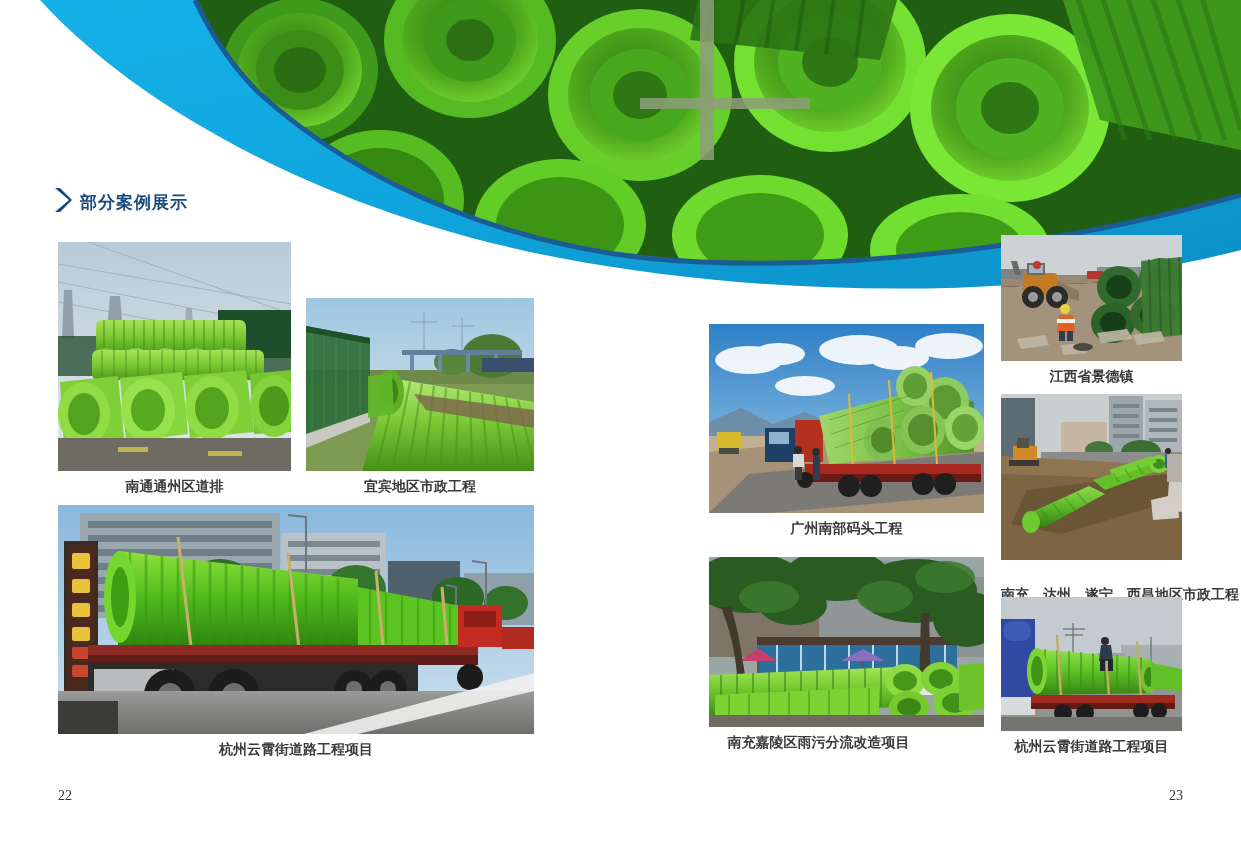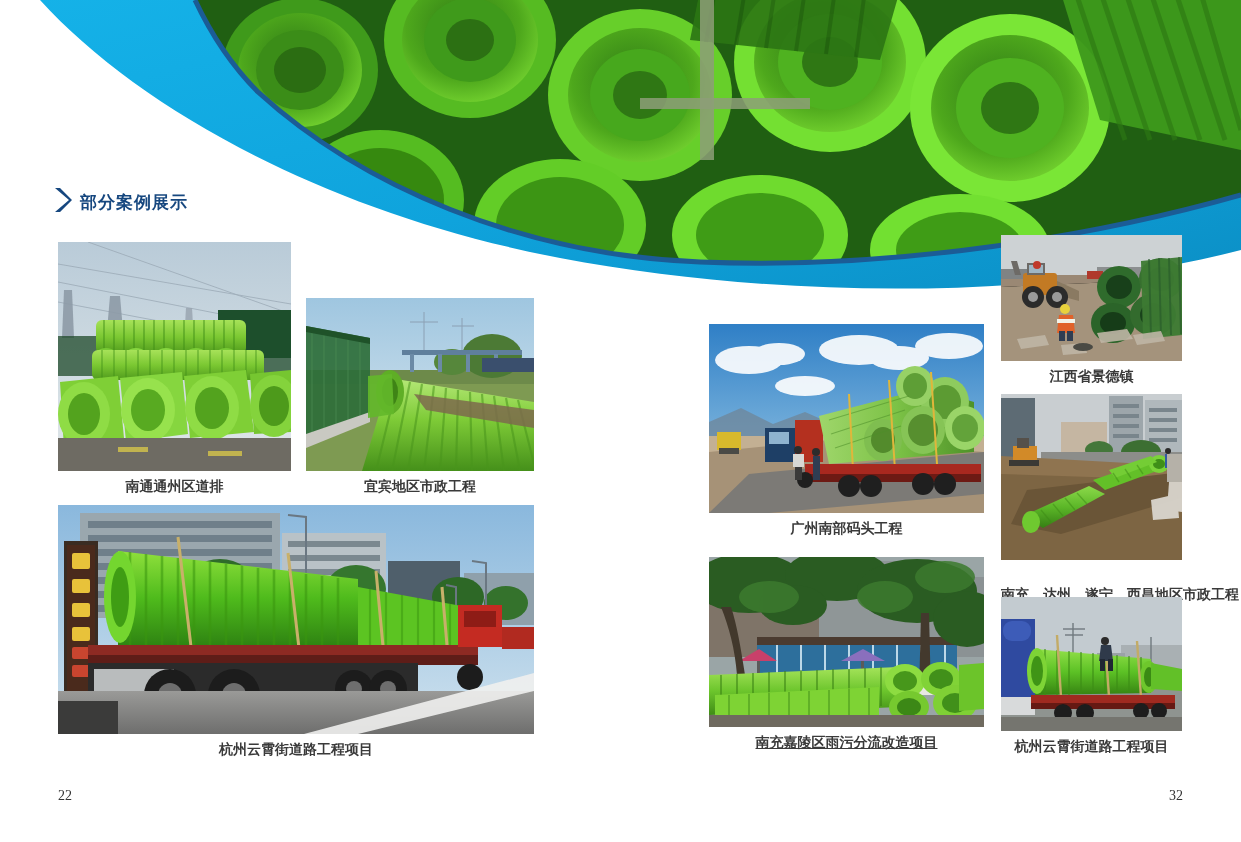--- a/index.html
+++ b/index.html
@@ -633,21 +633,21 @@
         <ellipse cx="232" cy="122" rx="12" ry="10" fill="#41901a"></ellipse>
       <ellipse cx="200" cy="150" rx="20" ry="16" fill="#76c92f"></ellipse>
         <ellipse cx="200" cy="150" rx="12" ry="9" fill="#3c8816"></ellipse>
       <ellipse cx="246" cy="146" rx="22" ry="18" fill="#7fd035"></ellipse>
         <ellipse cx="246" cy="146" rx="13" ry="10" fill="#41901a"></ellipse>
       <path d="M250,108 L275,106 L275,152 L250,154 Z" fill="#6cc42a"></path>
     </g>
     <rect x="0" y="158" width="275" height="12" fill="#6f6a5f"></rect>
   </svg>
 </div>
-<div class="caption" id="cap4" style="left: 709px; width: 275px; top: 734px; text-decoration: underline;">南充嘉陵区雨污分流改造项目</div>
+<div class="caption" id="cap4" style="left: 681px; width: 275px; top: 734px;">南充嘉陵区雨污分流改造项目</div>
 
 <div class="photo" id="ph5" style="left: 1001px; top: 235px; width: 181px; height: 126px;">
   <svg viewBox="0 0 181 126" preserveAspectRatio="none">
     <rect width="181" height="126" fill="#cdd2d4"></rect>
     <rect x="0" y="40" width="181" height="86" fill="#9a8874"></rect>
     <path d="M0,52 L181,44 L181,126 L0,126 Z" fill="#a89madd"></path>
     <path d="M0,52 L181,44 L181,126 L0,126 Z" fill="#a4937c"></path>
 
     <rect x="96" y="32" width="50" height="12" fill="#8c8f90"></rect>
     <rect x="0" y="34" width="36" height="10" fill="#7f8384"></rect>
@@ -848,13 +848,13 @@
         <circle cx="84" cy="116" r="9"></circle>
       <circle cx="140" cy="114" r="8"></circle>
         <circle cx="158" cy="114" r="8"></circle>
     </g>
     <rect x="0" y="120" width="181" height="14" fill="#75756f"></rect>
   </svg>
 </div>
 <div class="caption" id="cap7" style="left: 1001px; width: 181px; top: 738px;">杭州云霄街道路工程项目</div>
 
 <div class="pageno" id="pageno-left">22</div>
-<div class="pageno" id="pageno-right">32</div>
+<div class="pageno" id="pageno-right">23</div>
 
 </body></html>

